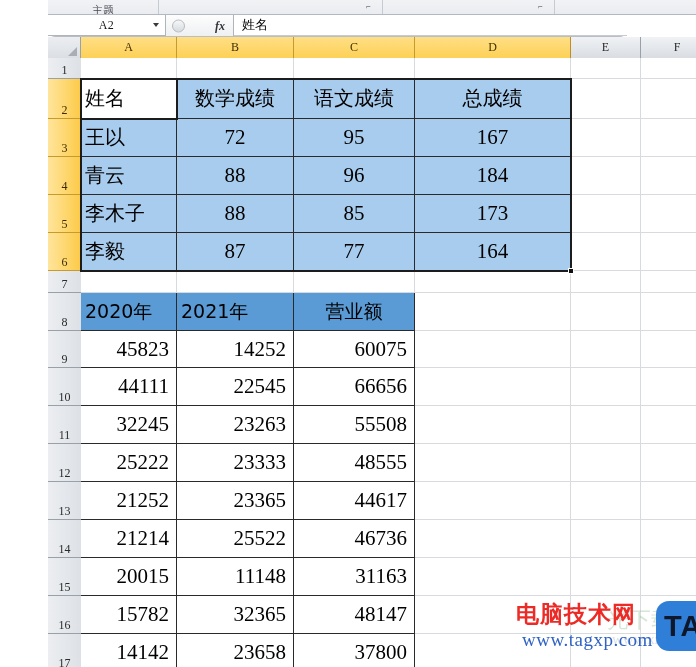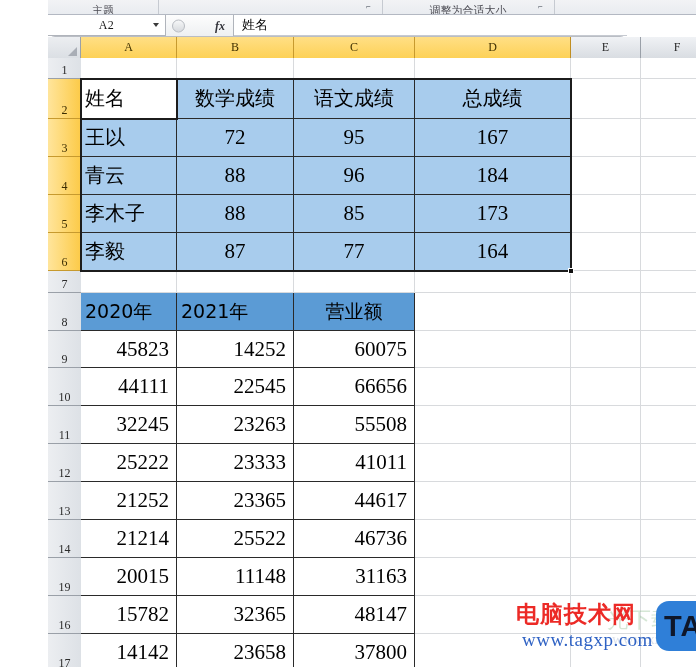--- a/index.html
+++ b/index.html
@@ -355,21 +355,20 @@
 </head>
 <body>
 
 <div id="app">
 
   <div class="ribbon">
     <div class="ribbon-groups" id="ribbon-groups">
         <div class="rg" style="left: 0px; width: 110px;">主题</div>
         <div class="rg-sep" style="left: 110px;"></div>
         <div class="rg-dialog" style="left: 318px;">⌐</div>
-        <div class="rg" style="left: 336px; width: 168px;">调整为合适大小</div>
         <div class="rg-sep" style="left: 334px;"></div>
         <div class="rg-dialog" style="left: 490px;">⌐</div>
         <div class="rg-sep" style="left: 506px;"></div>
       </div>
   </div>
 
   <div class="fbar">
     <div class="namebox">
       <span class="namebox-text">A2</span>
       <span class="namebox-arrow"></span>
@@ -438,21 +437,21 @@
           <div class="rowhdr" style="top: 386px; height: 38px; padding-left: 12px;">
             <span>12</span>
           </div>
           <div class="rowhdr" style="top: 424px; height: 38px;">
             <span>13</span>
           </div>
           <div class="rowhdr" style="top: 462px; height: 38px;">
             <span>14</span>
           </div>
           <div class="rowhdr" style="top: 500px; height: 38px;">
-            <span>19</span>
+            <span>15</span>
           </div>
           <div class="rowhdr" style="top: 538px; height: 38px; padding-left: 12px;">
             <span>16</span>
           </div>
           <div class="rowhdr" style="top: 576px; height: 38px;">
             <span>17</span>
           </div>
         </div>
     </div>
 
@@ -581,21 +580,21 @@
           <div class="cell t2 right" style="left: 213px; top: 348px; width: 121px; height: 38px;">
             <span>55508</span>
           </div>
           <div class="cell t2 right" style="left: 0px; top: 386px; width: 96px; height: 38px;">
             <span>25222</span>
           </div>
           <div class="cell t2 right" style="left: 96px; top: 386px; width: 117px; height: 38px;">
             <span>23333</span>
           </div>
           <div class="cell t2 right" style="left: 213px; top: 386px; width: 121px; height: 38px;">
-            <span>41011</span>
+            <span>48555</span>
           </div>
           <div class="cell t2 right" style="left: 0px; top: 424px; width: 96px; height: 38px;">
             <span>21252</span>
           </div>
           <div class="cell t2 right" style="left: 96px; top: 424px; width: 117px; height: 38px;">
             <span>23365</span>
           </div>
           <div class="cell t2 right" style="left: 213px; top: 424px; width: 121px; height: 38px;">
             <span>44617</span>
           </div>

